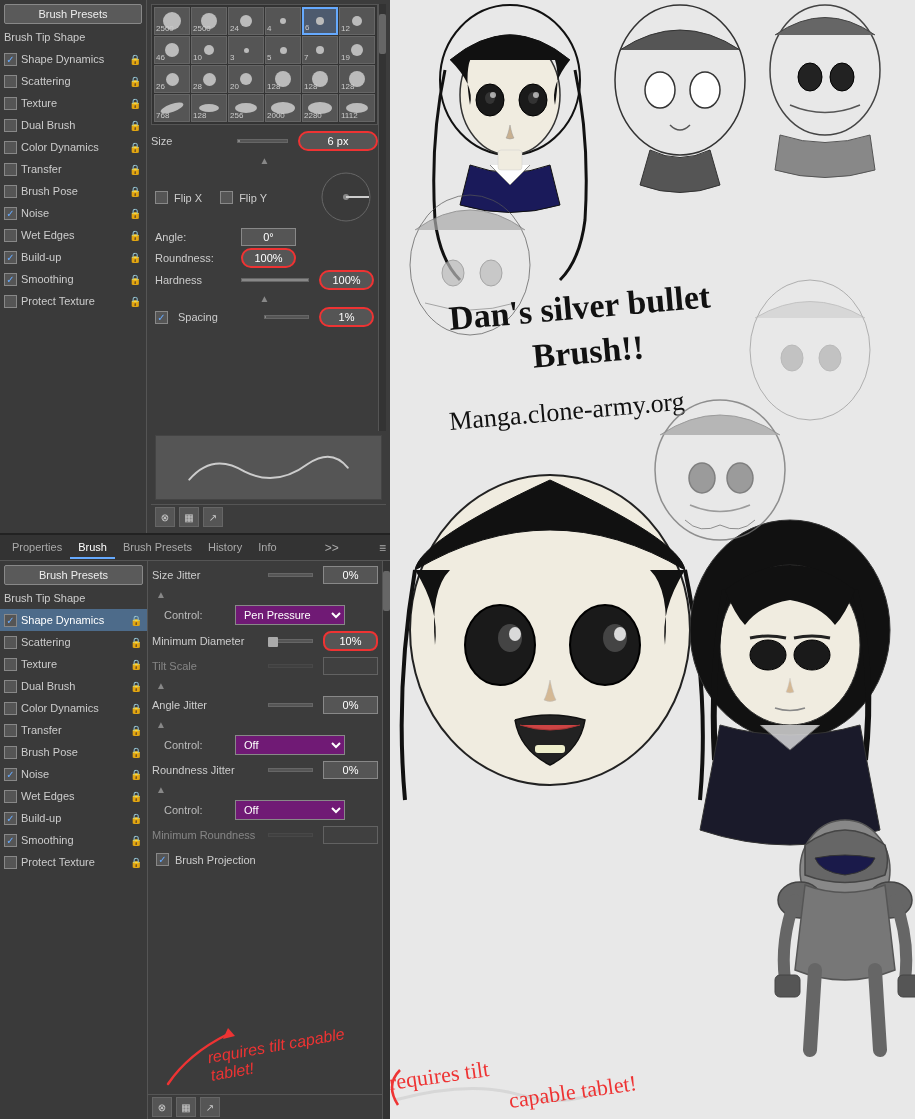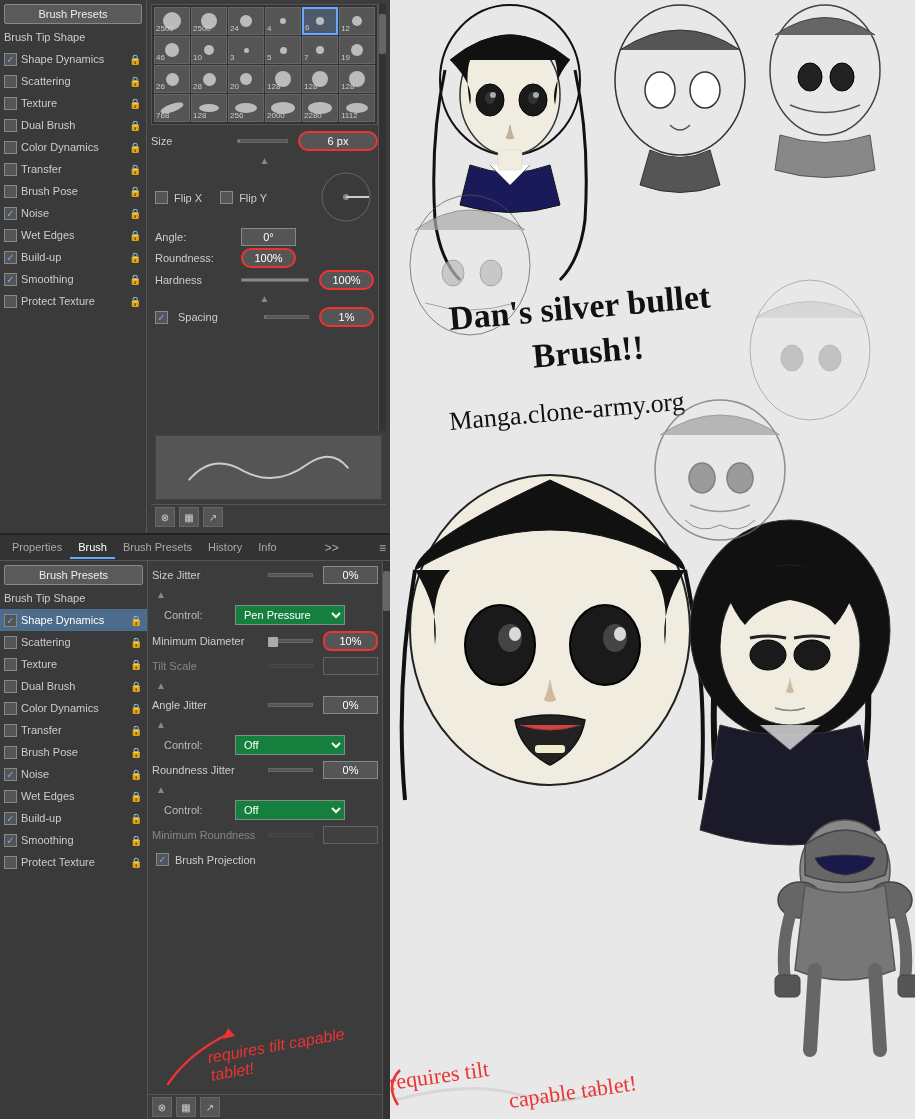--- a/index.html
+++ b/index.html
@@ -271,21 +271,21 @@
       width: 55px;
       text-align: center;
     }
 
     .sd-value.highlighted {
       border: 2px solid #e33;
       border-radius: 50%;
     }
 
     .control-dropdown {
-      background: #15803d;
+      background: #701a75;
       border: 1px solid #888;
       color: #fff;
       font-size: 11px;
       padding: 2px 4px;
       width: 110px;
     }
 
     .sd-control-row {
       display: flex;
       align-items: center;

